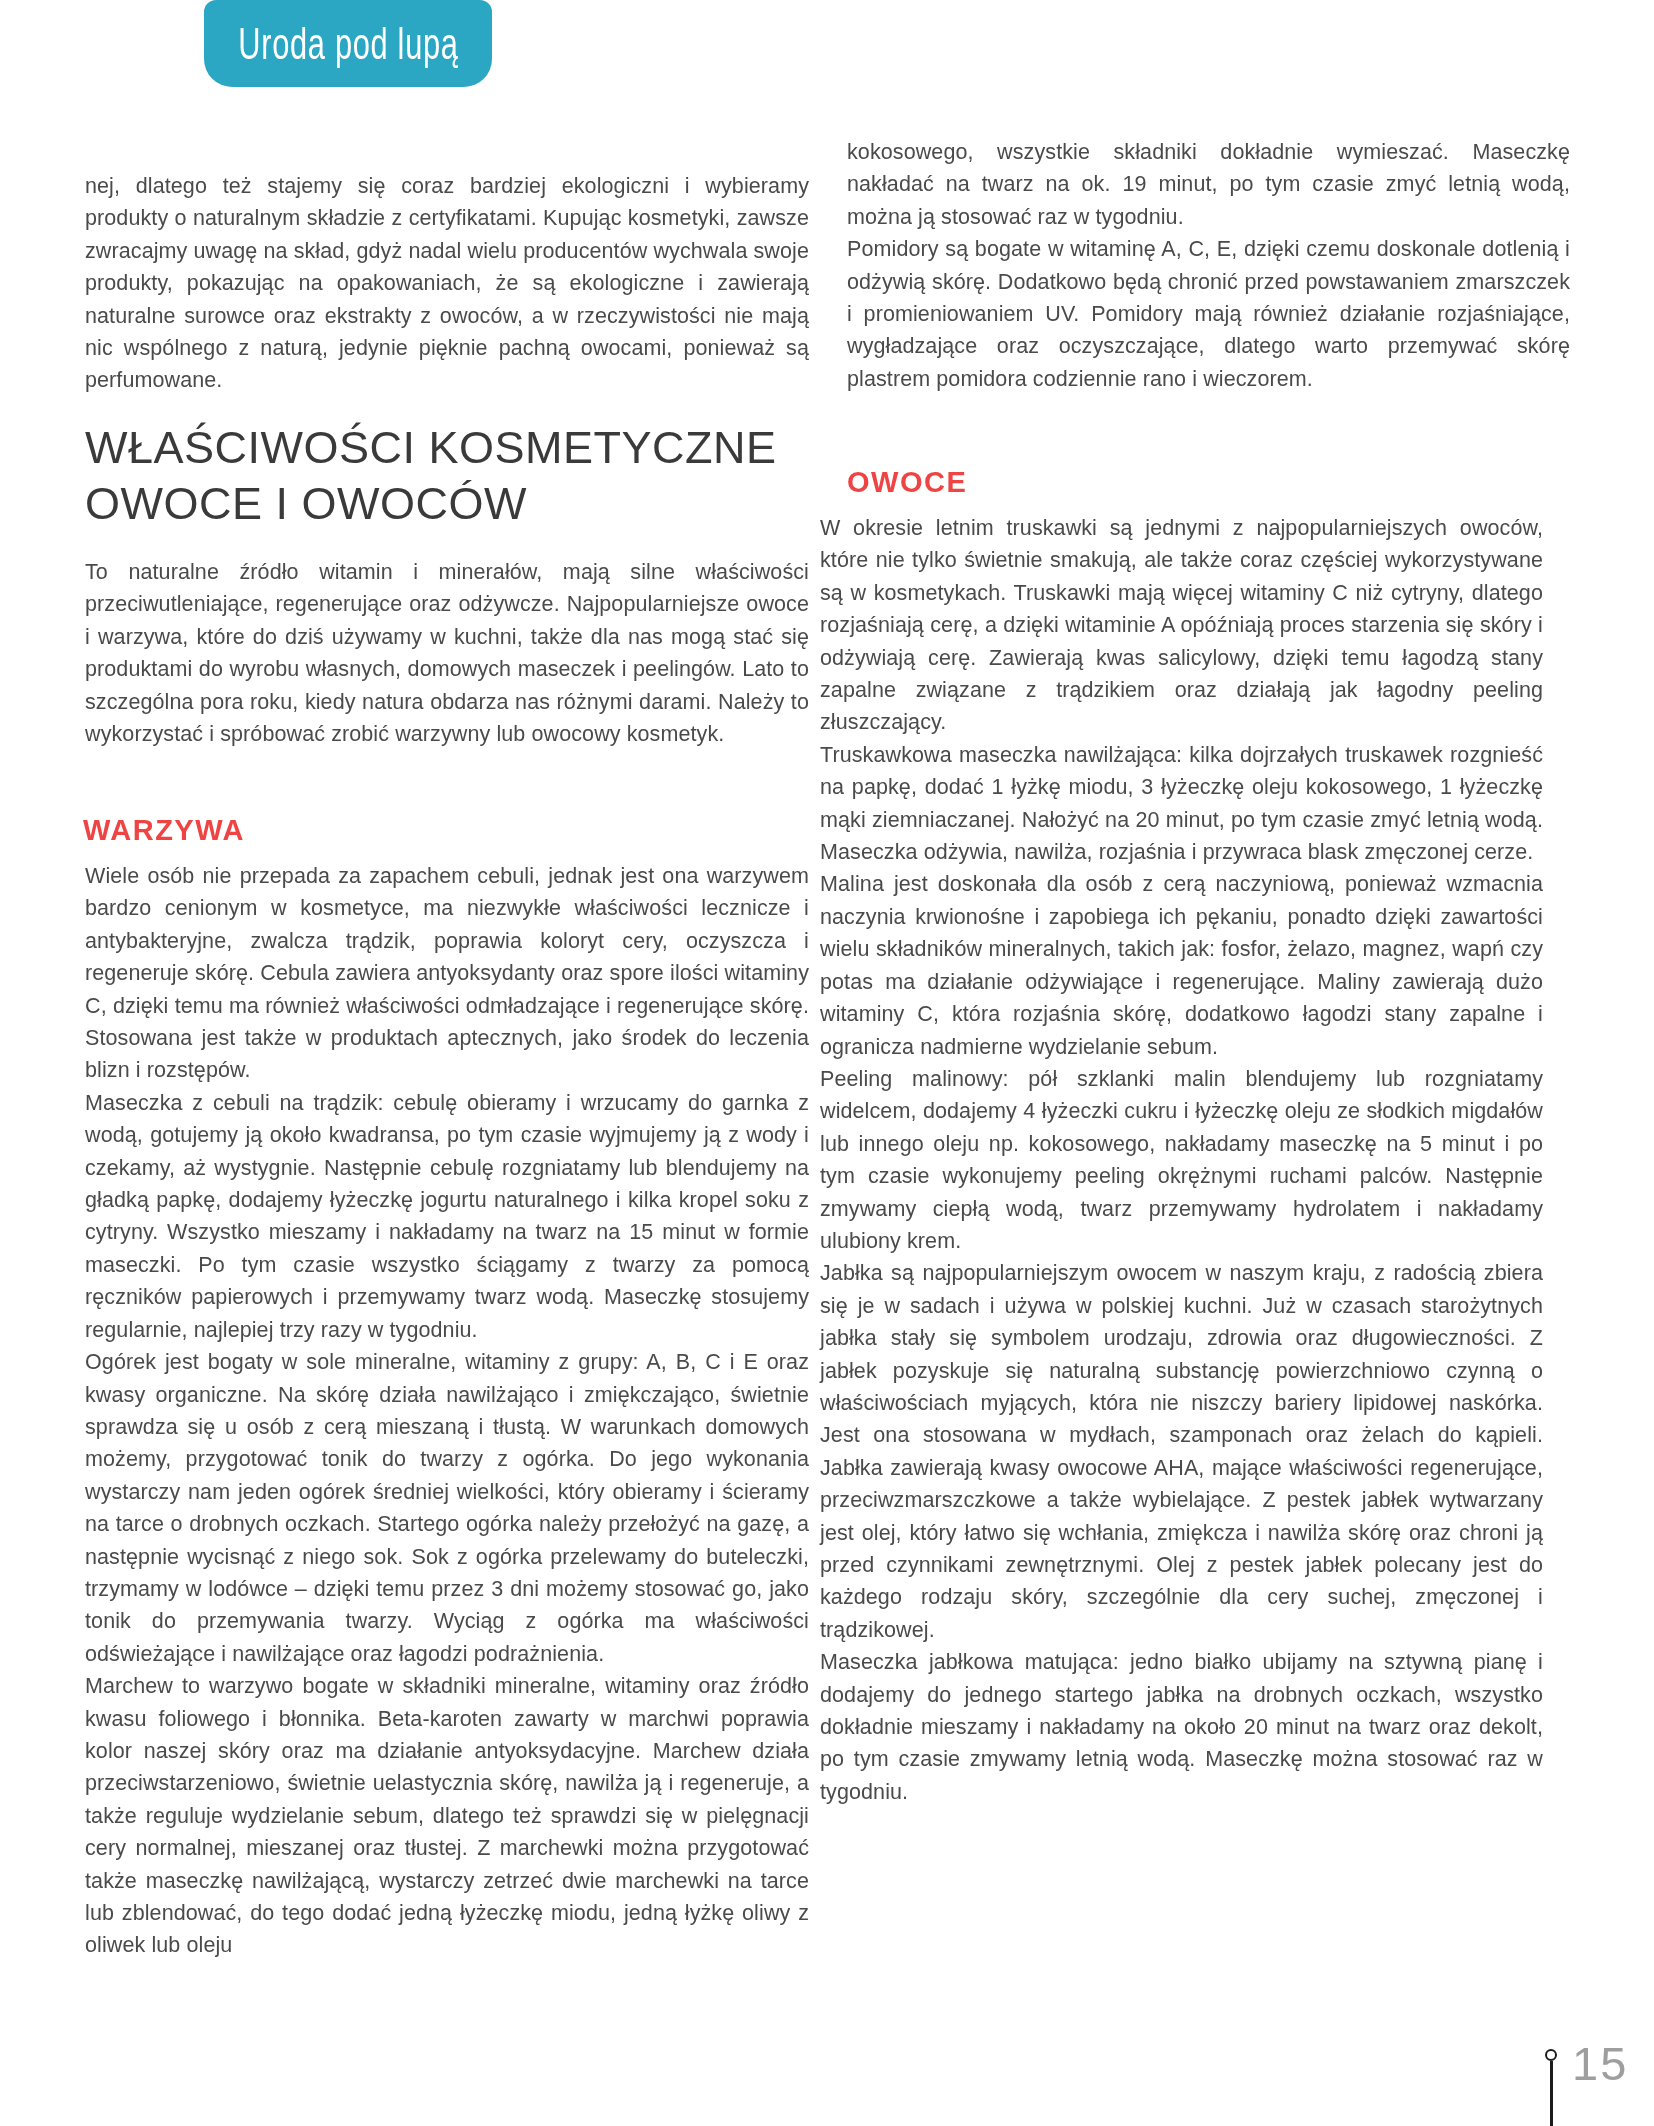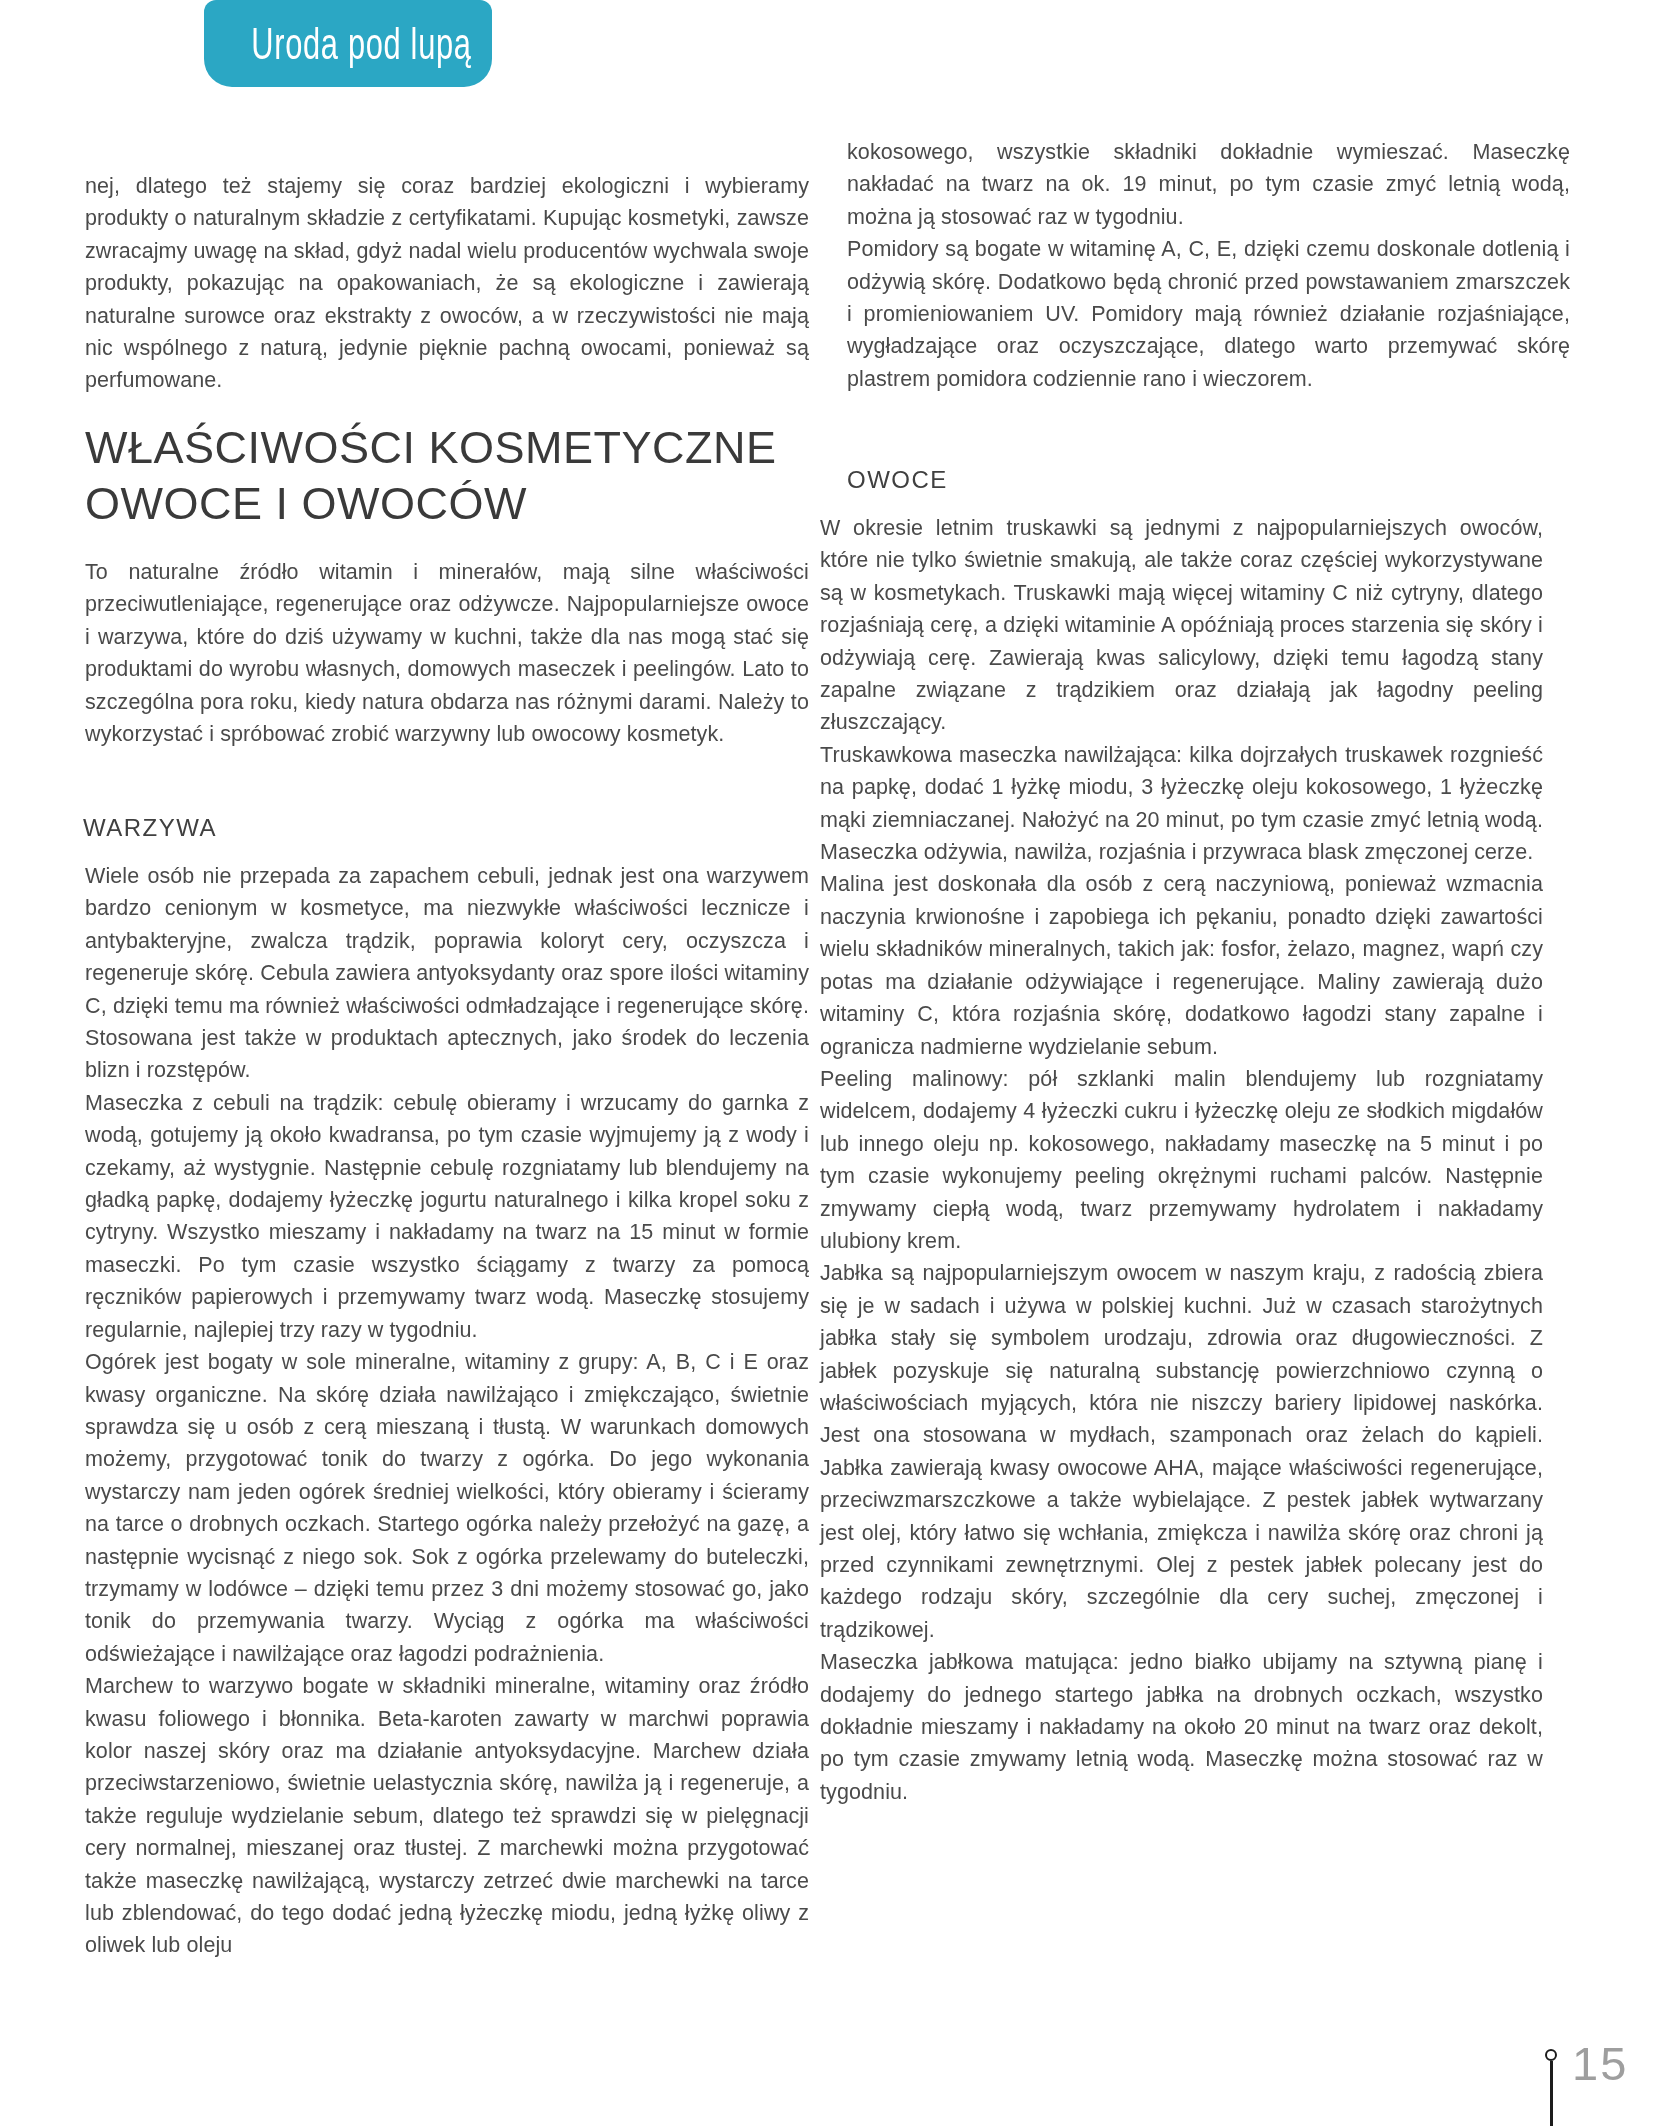--- a/index.html
+++ b/index.html
@@ -1,30 +1,30 @@
 <!DOCTYPE html>
 <html><head>
 <meta charset="utf-8">
 <style>
   html,body{margin:0;padding:0;background:#ffffff;}
   #page{position:relative;width:1654px;height:2126px;background:#ffffff;overflow:hidden;
         font-family:"Liberation Sans","DejaVu Sans",sans-serif;color:#4a4a4a;}
 
   
   .badge{position:absolute;left:204px;top:0;width:288px;height:87px;background:#2BA7C4;
-         border-radius:12px 12px 28px 28px;display:flex;align-items:center;}
+         border-radius:12px 12px 28px 28px;display:flex;align-items:center;justify-content:center;}
   .badge span{display:inline-block;color:#ffffff;font-size:44px;font-weight:400;letter-spacing:1px;
          transform:scaleX(0.70);white-space:nowrap;}
 
   
   .col{position:absolute;width:724px;}
   .para{margin:0;text-align:justify;font-size:21.5px;line-height:32.4px;letter-spacing:0.1px;color:#4a4a4a;}
   .big-heading{position:absolute;left:85px;width:724px;font-size:45px;line-height:56px;font-weight:400;
          color:#3a3a3a;letter-spacing:0.5px;}
-  .sub-heading{position:absolute;font-size:24px;font-weight:400;color:#404040;letter-spacing:1.5px;}
+  .sub-heading{position:absolute;font-size:29px;font-weight:700;color:#ef4444;letter-spacing:1.5px;}
 
   
   .logo{position:absolute;left:893px;top:1856px;width:262px;color:#462f23;}
   .logo-word{display:flex;align-items:flex-end;justify-content:center;transform:scaleX(0.88);transform-origin:left bottom;}
   .logo-word span{font-family:"Liberation Serif","DejaVu Serif",serif;font-size:66px;line-height:60px;font-weight:400;
          letter-spacing:1px;}
   .logo-rule{height:3px;background:#462f23;margin-top:2px;}
   .logo-tagline{font-family:"Liberation Serif","DejaVu Serif",serif;font-weight:700;font-size:26px;
          letter-spacing:1.5px;text-align:center;margin-top:3px;white-space:nowrap;}
   .leaf{width:38px;height:58px;margin:0 1px -4px 1px;}

